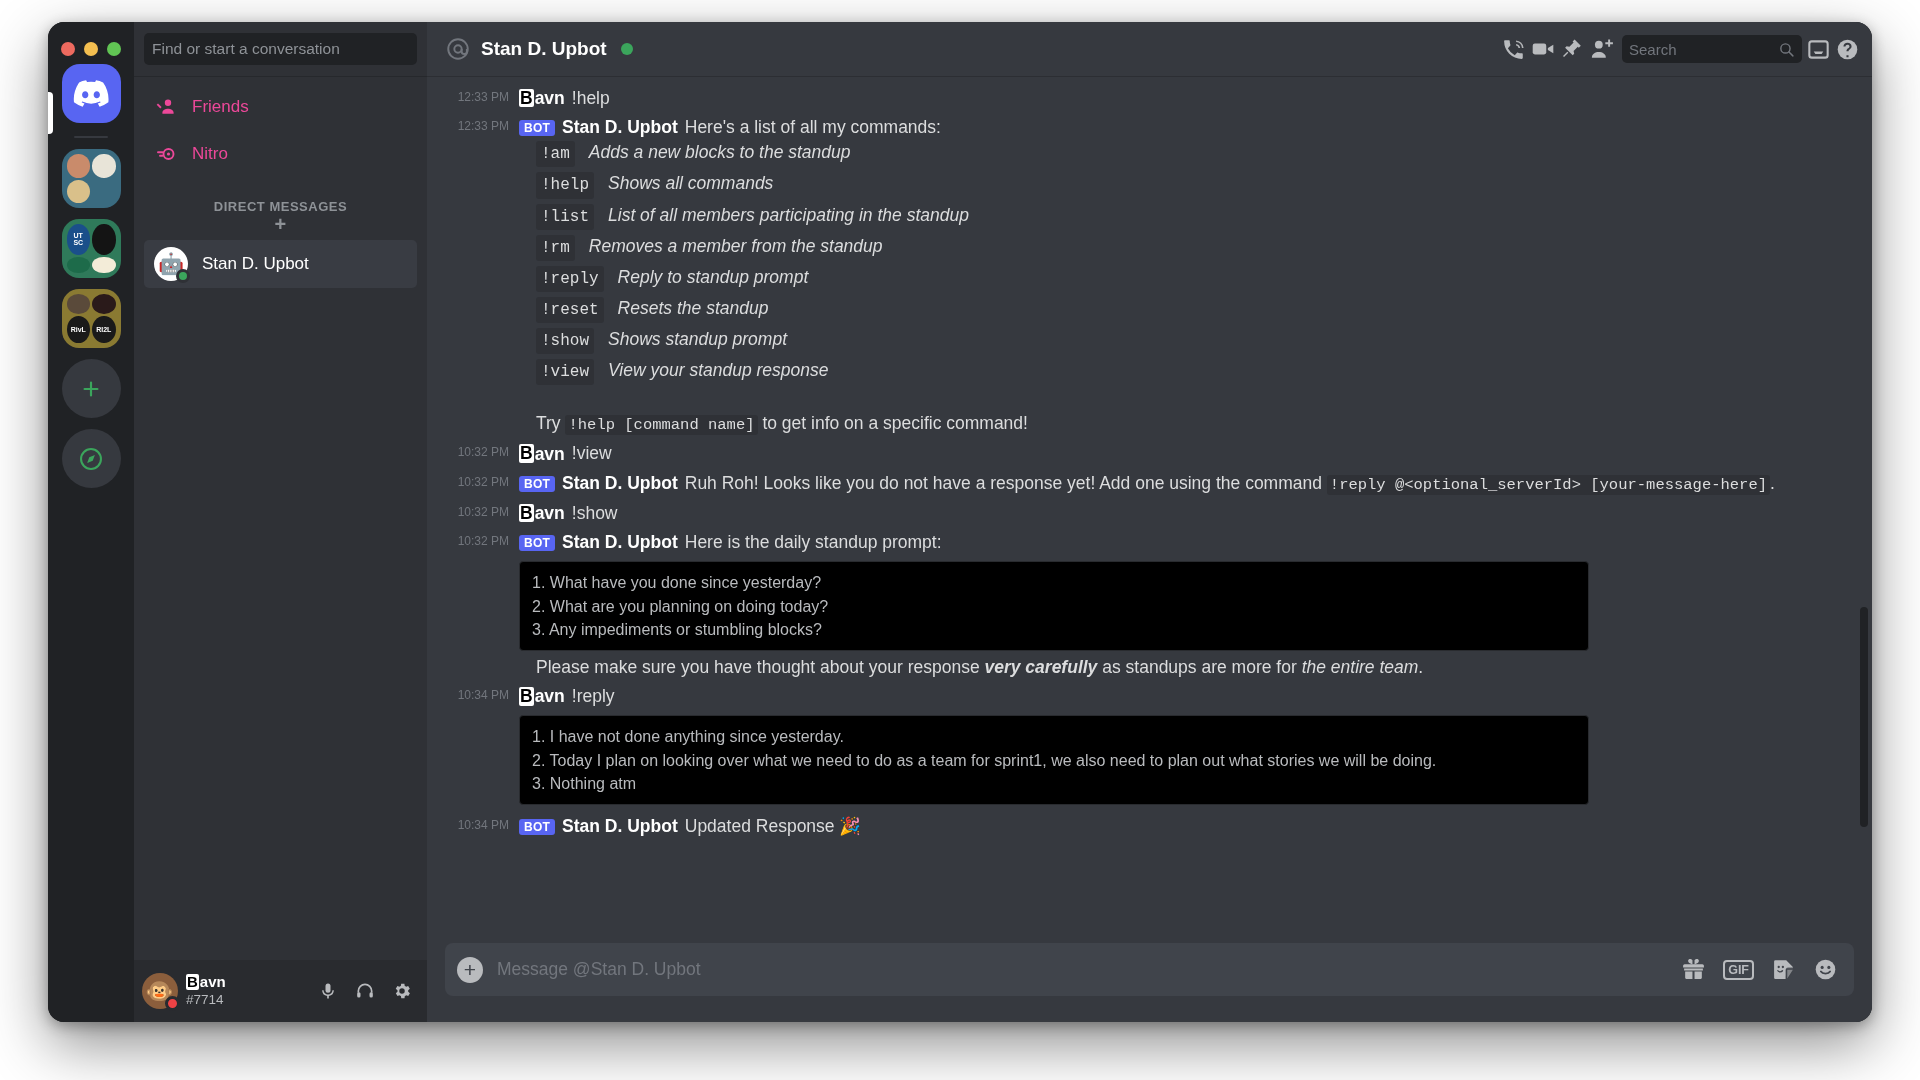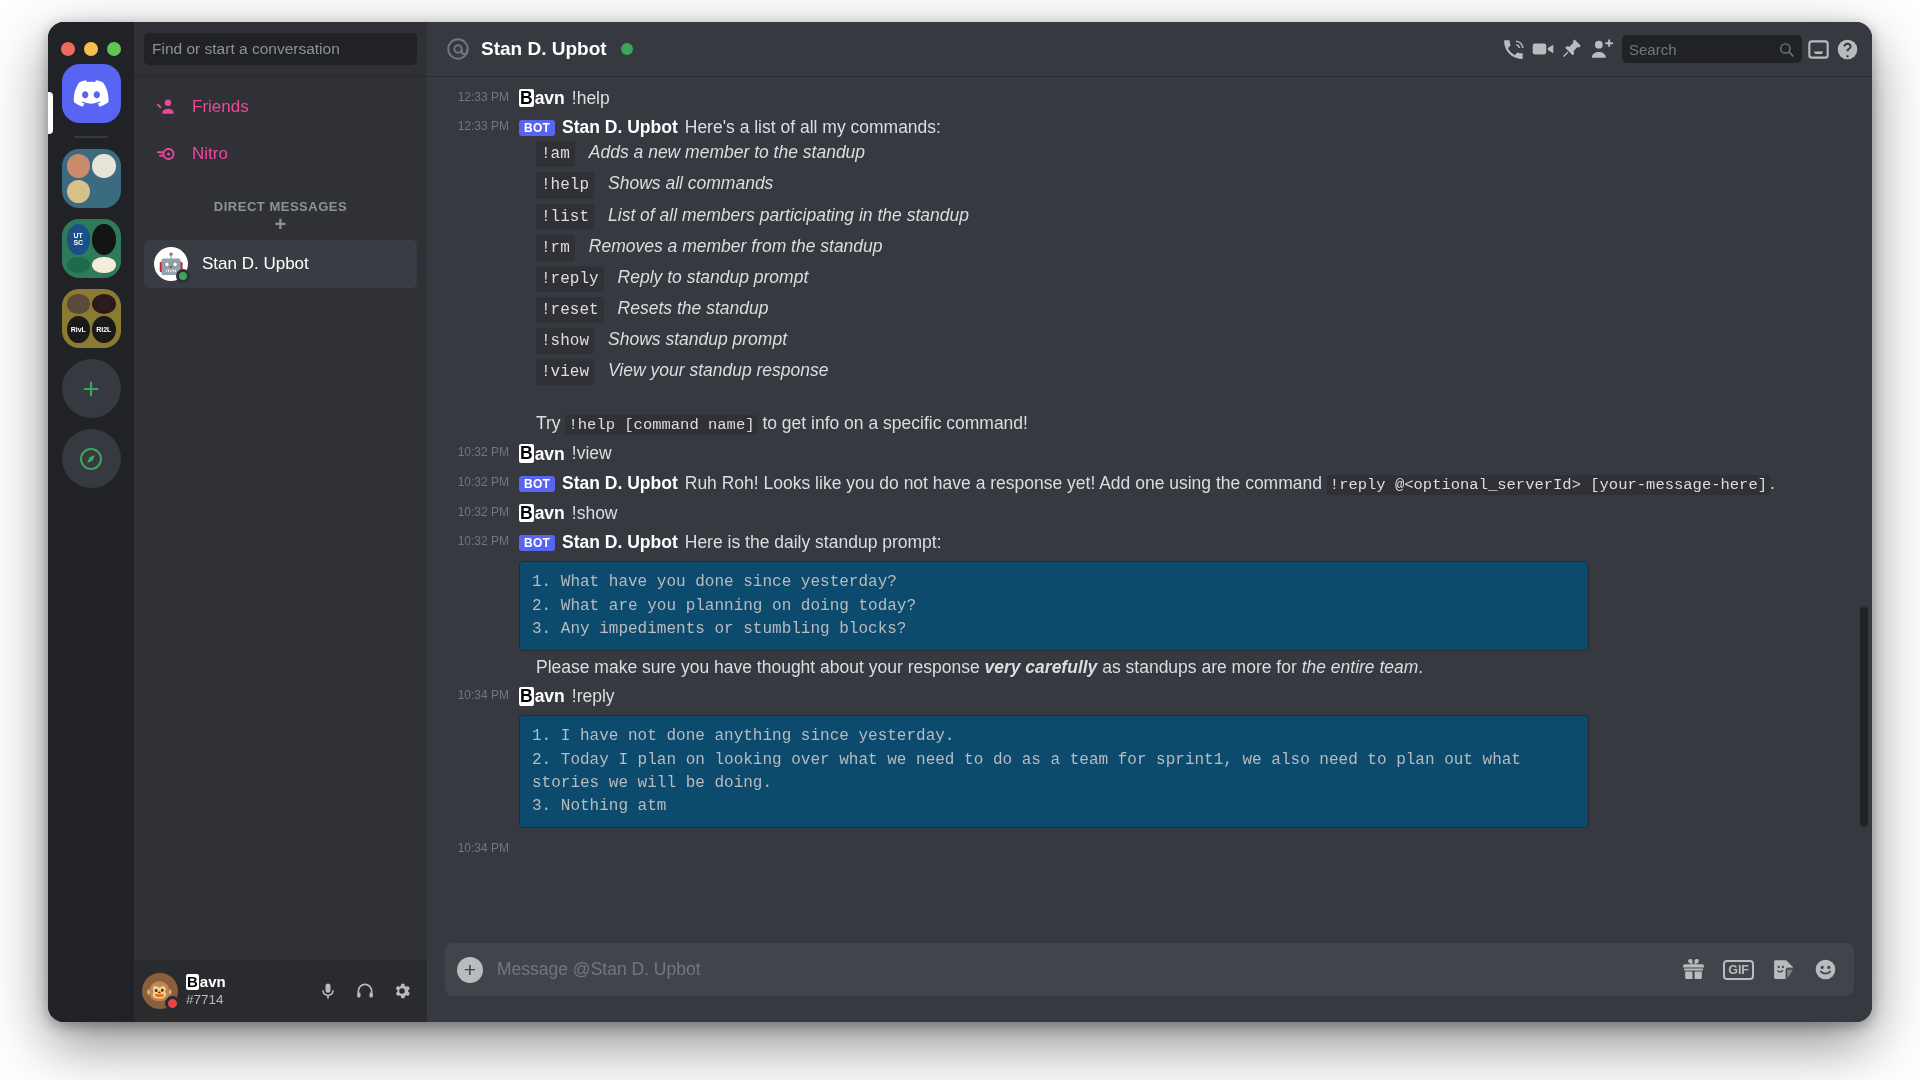--- a/index.html
+++ b/index.html
@@ -144,22 +144,22 @@
   }
   .cmd-list { margin-top: 1px; }
   .cmd-row { display: flex; align-items: baseline; margin-bottom: 4px; padding-left: 17px; }
   .cmd-key {
     background: #2f3136; color: #dcddde; border-radius: 3px; padding: 2px 5px;
     font-family: "Liberation Mono", monospace; font-size: 16px; white-space: pre;
   }
   .cmd-desc { font-style: italic; margin-left: 14px; font-size: 17.5px; color: #dcddde; }
   .try-line { margin-top: 26px; padding-left: 17px; }
   .codeblock {
-    background: #0c4a6e; border: 1px solid #292b2f; border-radius: 4px;
-    padding: 9px 12px; margin: 7px 0 4px; font-family: Liberation Mono, monospace;
+    background: #000000; border: 1px solid #292b2f; border-radius: 4px;
+    padding: 9px 12px; margin: 7px 0 4px; font-family: Liberation Sans, sans-serif;
     font-size: 16px; line-height: 1.45; color: #b9bbbe; white-space: pre-wrap;
     max-width: 1070px;
   }
   .indent { padding-left: 17px; }
   em.it { font-style: italic; }
   strong.bi { font-style: italic; font-weight: 700; }
 
   
   .input-area { padding: 0 18px 26px; flex: 0 0 auto; }
   .input-bar {
@@ -399,21 +399,21 @@
           </div>
         </div>
 
         <div class="msg">
           <div class="ts">12:33 PM</div>
           <div class="msg-body">
             <span class="bot-tag">BOT</span><span class="author">Stan D. Upbot</span><span>Here's a list of all my commands:</span>
             <div class="cmd-list">
               <div class="cmd-row">
                 <span class="cmd-key">!am</span>
-                <span class="cmd-desc">Adds a new member to the standup</span>
+                <span class="cmd-desc">Adds a new blocks to the standup</span>
               </div>
               <div class="cmd-row">
                 <span class="cmd-key">!help</span>
                 <span class="cmd-desc">Shows all commands</span>
               </div>
               <div class="cmd-row">
                 <span class="cmd-key">!list</span>
                 <span class="cmd-desc">List of all members participating in the standup</span>
               </div>
               <div class="cmd-row">
@@ -487,20 +487,23 @@
                 <span>avn</span>
               </span><span>!reply</span>
             <div class="codeblock">1. I have not done anything since yesterday.
 2. Today I plan on looking over what we need to do as a team for sprint1, we also need to plan out what stories we will be doing.
 3. Nothing atm</div>
           </div>
         </div>
 
         <div class="msg">
           <div class="ts">10:34 PM</div>
+          <div class="msg-body">
+            <span class="bot-tag">BOT</span><span class="author">Stan D. Upbot</span><span>Updated Response </span><span>🎉</span>
+          </div>
         </div>
 
         <div class="scrollbar" style="top:530px;height:220px;"></div>
       </div>
 
       <div class="input-area">
         <div class="input-bar">
           <span class="plus-btn">+</span>
           <span class="input-placeholder">Message @Stan D. Upbot</span>
           <span class="input-icons">

